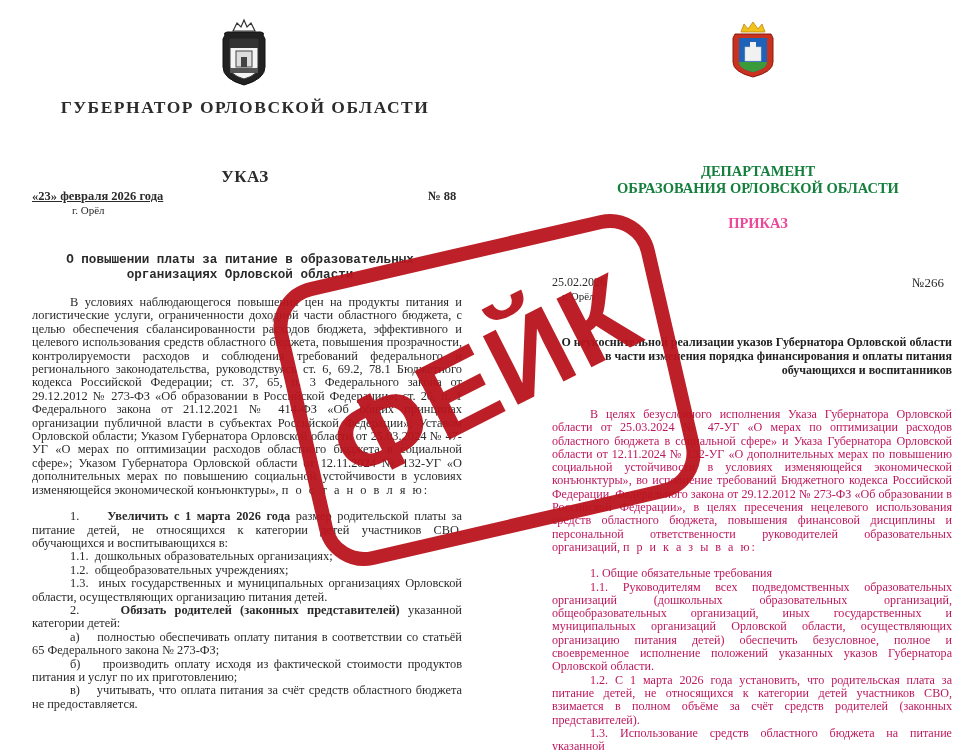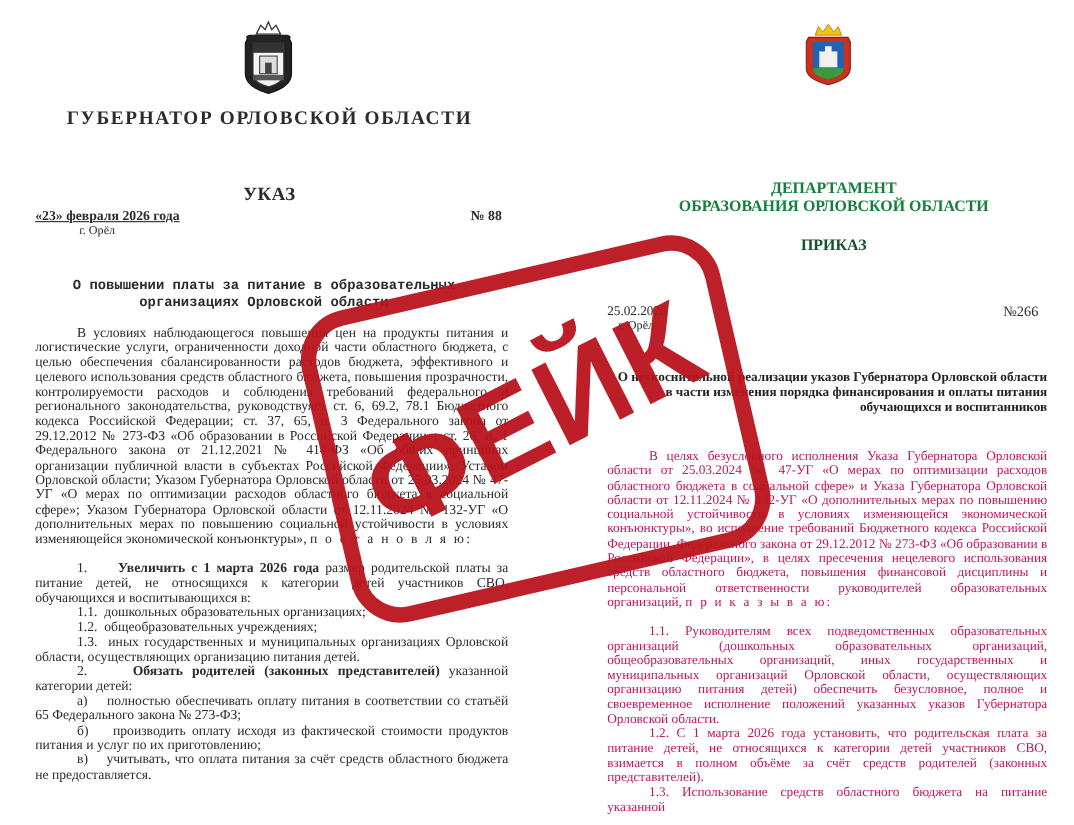--- a/index.html
+++ b/index.html
@@ -22,21 +22,21 @@
 
   .body-text { position:absolute; font-size:12.4px; line-height:13.4px; text-align:justify; }
   .body-text p { margin:0;font-family:Liberation Serif, serif; }
   .ind { text-indent:38px; }
   .left-body { left:32px; width:430px; top:296px; }
   .left-body .sp { height:13px; }
   .b { font-weight:bold; }
   .spaced { letter-spacing:2px; }
 
   .right-dept { left:0; width:436px; top:163px; font-size:14.5px; line-height:17px; color:#15803d; }
-  .right-prikaz { left:0; width:436px; top:215px; font-size:14.5px; color:#14532d; }
+  .right-prikaz { left:0; width:436px; top:215px; font-size:14.5px; color:#ec4899; }
   .right-date { position:absolute; left:12px; top:275px; font-size:12px; }
   .right-city { position:absolute; left:22px; top:290px; font-size:11px; }
   .right-num { position:absolute; left:372px; top:275px; font-size:13px; }
   .right-subject { position:absolute; left:12px; width:400px; top:335px; font-size:12px; font-weight:bold; text-align:right; line-height:14px; color:#222; }
   .right-body { left:12px; width:400px; top:408px; font-size:12.1px; line-height:13.3px; color:#be185d; }
   .right-body .sp { height:13px; }
 
   .stamp { position:absolute; left:292px; top:245px; width:390px; height:290px;
            transform:rotate(-13deg); transform-origin:center; pointer-events:none; }
   .stamp-frame { position:absolute; inset:0; border:14px solid #b9141c; border-radius:46px; box-sizing:border-box; opacity:0.95; }
@@ -102,20 +102,21 @@
   <div class="right-city">г. Орёл</div>
   <div class="right-num">№266</div>
   <div class="right-subject">
     <div>О неукоснительной реализации указов Губернатора Орловской области</div>
     <div>в части изменения порядка финансирования и оплаты питания</div>
     <div>обучающихся и воспитанников</div>
   </div>
   <div class="body-text right-body">
     <p class="ind"><span>В целях безусловного исполнения Указа Губернатора Орловской области от 25.03.2024 № 47-УГ «О мерах по оптимизации расходов областного бюджета в социальной сфере» и Указа Губернатора Орловской области от 12.11.2024 № 132-УГ «О дополнительных мерах по повышению социальной устойчивости в условиях изменяющейся экономической конъюнктуры», во исполнение требований Бюджетного кодекса Российской Федерации, Федерального закона от 29.12.2012 № 273-ФЗ «Об образовании в Российской Федерации», в целях пресечения нецелевого использования средств областного бюджета, повышения финансовой дисциплины и персональной ответственности руководителей образовательных организаций,</span> <span class="spaced">п р и к а з ы в а ю:</span></p>
     <div class="sp"></div>
+    <p class="ind">1. Общие обязательные требования</p>
     <p class="ind">1.1. Руководителям всех подведомственных образовательных организаций (дошкольных образовательных организаций, общеобразовательных организаций, иных государственных и муниципальных организаций Орловской области, осуществляющих организацию питания детей) обеспечить безусловное, полное и своевременное исполнение положений указанных указов Губернатора Орловской области.</p>
     <p class="ind">1.2. С 1 марта 2026 года установить, что родительская плата за питание детей, не относящихся к категории детей участников СВО, взимается в полном объёме за счёт средств родителей (законных представителей).</p>
     <p class="ind">1.3. Использование средств областного бюджета на питание указанной</p>
   </div>
 </div>
 
 <div class="stamp">
   <div class="stamp-frame"></div>
   <div class="stamp-text">ФЕЙК</div>
 </div>

